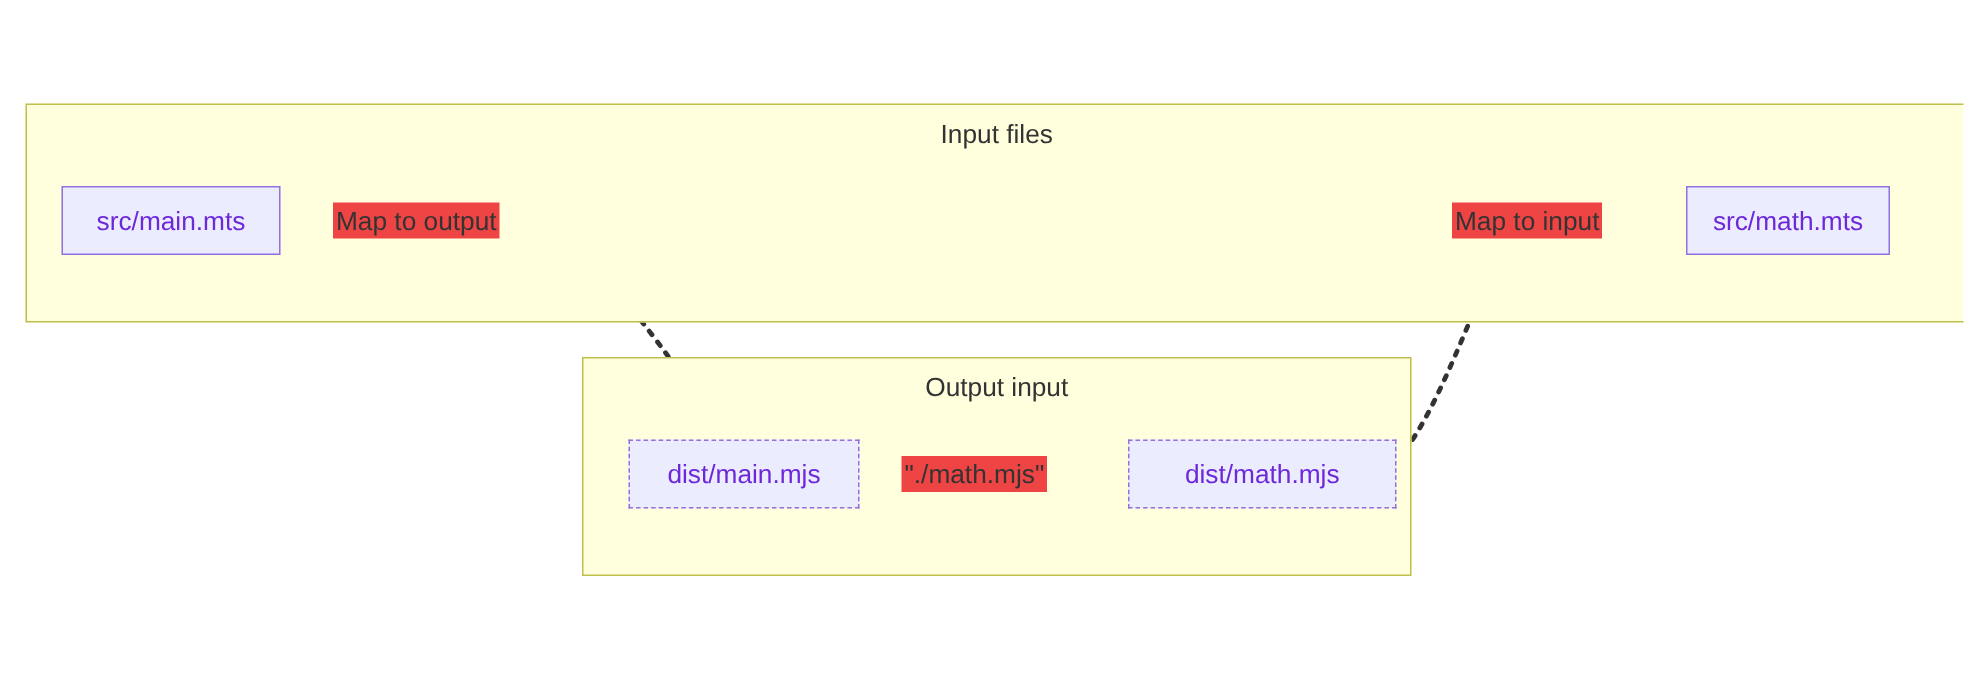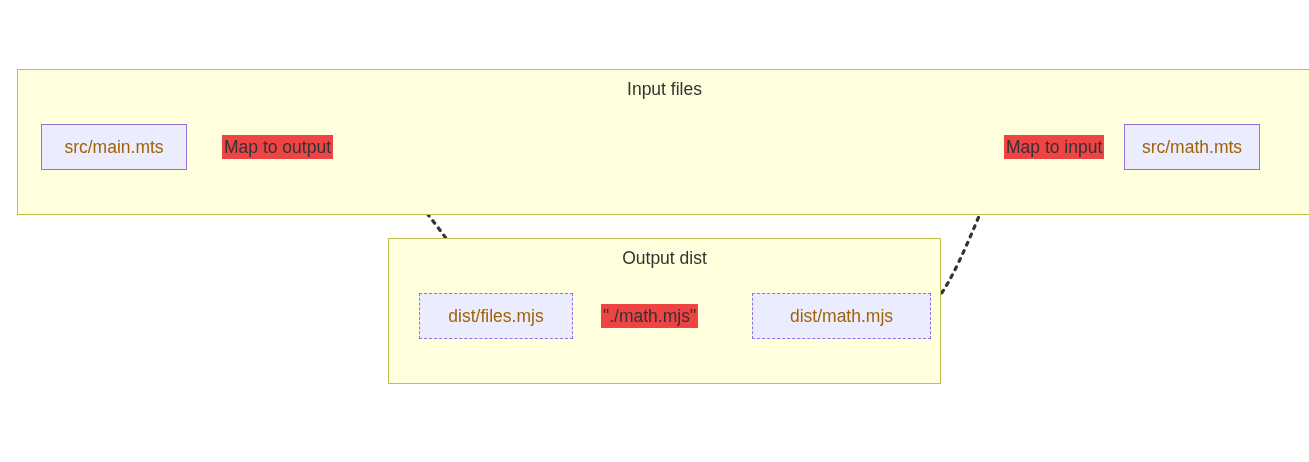--- a/index.html
+++ b/index.html
@@ -60,21 +60,21 @@
   
   .node {
     position: absolute;
     background: #ececff;
     border: 1px solid #9370db;
     box-sizing: border-box;
     display: flex;
     align-items: center;
     justify-content: center;
     font-size: 17.5px;
-    color: #a16207;
+    color: #6d28d9;
     white-space: nowrap;
     height: 46px;
   }
   .node.dashed {
     border-style: dashed;
     border-width: 1.4px;
   }
   #node-src-main   { left: 41px;   top: 124px; width: 146px; }
   #node-src-math   { left: 1124px; top: 124px; width: 136px; }
   #node-dist-main  { left: 419px;  top: 293px; width: 154px; }
@@ -85,21 +85,21 @@
     position: absolute;
     background: #ef4444;
     color: #333333;
     font-size: 17.5px;
     line-height: 22px;
     white-space: nowrap;
     padding: 1px 2px;
     box-sizing: border-box;
   }
   #edge-label-map-to-output { left: 222px; top: 135px; }
-  #edge-label-map-to-input  { left: 1004px; top: 135px; }
+  #edge-label-map-to-input  { left: 968px; top: 135px; }
   #edge-label-math-mjs      { left: 601px; top: 304px; }
 </style>
 </head>
 <body>
 
 <div id="diagram-root">
 
   <svg id="diagram-svg" viewBox="0 0 1309 462" xmlns="http://www.w3.org/2000/svg">
     <defs>
       <marker id="arrow-solid" viewBox="0 0 10 10" refX="9" refY="5" markerWidth="7" markerHeight="7" orient="auto-start-reverse">
@@ -121,28 +121,28 @@
     
     <path d="M 907 318 C 938 321, 962 256, 990 190 C 997 175, 1003 163, 1008 156" stroke="#333333" stroke-width="3.2" fill="none" stroke-dasharray="3 6" stroke-linecap="round"></path>
     <path d="M 1090 147 L 1116 147" stroke="#333333" stroke-width="2.6" fill="none" stroke-dasharray="3 5" stroke-linecap="round" marker-end="url(#arrow-dotted)"></path>
   </svg>
 
   <div class="cluster-box" id="cluster-input">
     <div class="cluster-title">Input files</div>
   </div>
 
   <div class="cluster-box" id="cluster-output">
-    <div class="cluster-title">Output dist</div>
+    <div class="cluster-title">Output input</div>
   </div>
 
   <div class="node" id="node-src-main">src/main.mts</div>
 
   <div class="node" id="node-src-math">src/math.mts</div>
 
-  <div class="node dashed" id="node-dist-main">dist/files.mjs</div>
+  <div class="node dashed" id="node-dist-main">dist/main.mjs</div>
 
   <div class="node dashed" id="node-dist-math">dist/math.mjs</div>
 
   <div class="edge-label" id="edge-label-map-to-output">Map to output</div>
 
   <div class="edge-label" id="edge-label-math-mjs">"./math.mjs"</div>
 
   <div class="edge-label" id="edge-label-map-to-input">Map to input</div>
 
 </div>

